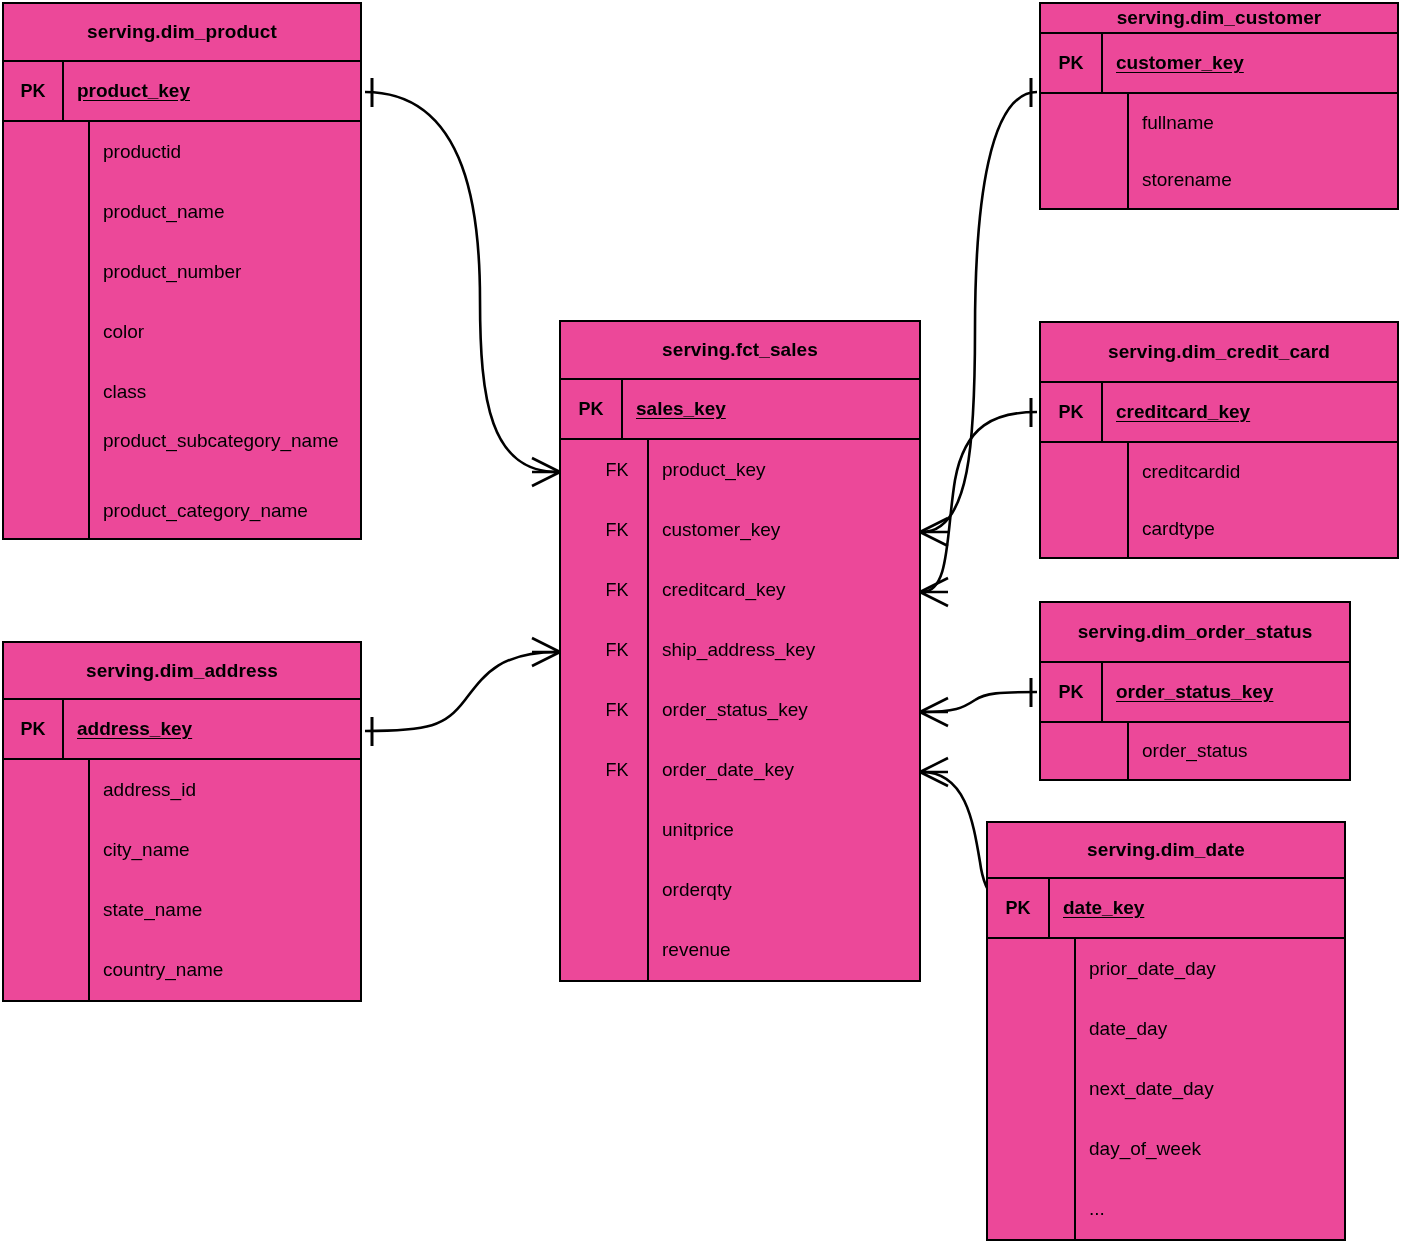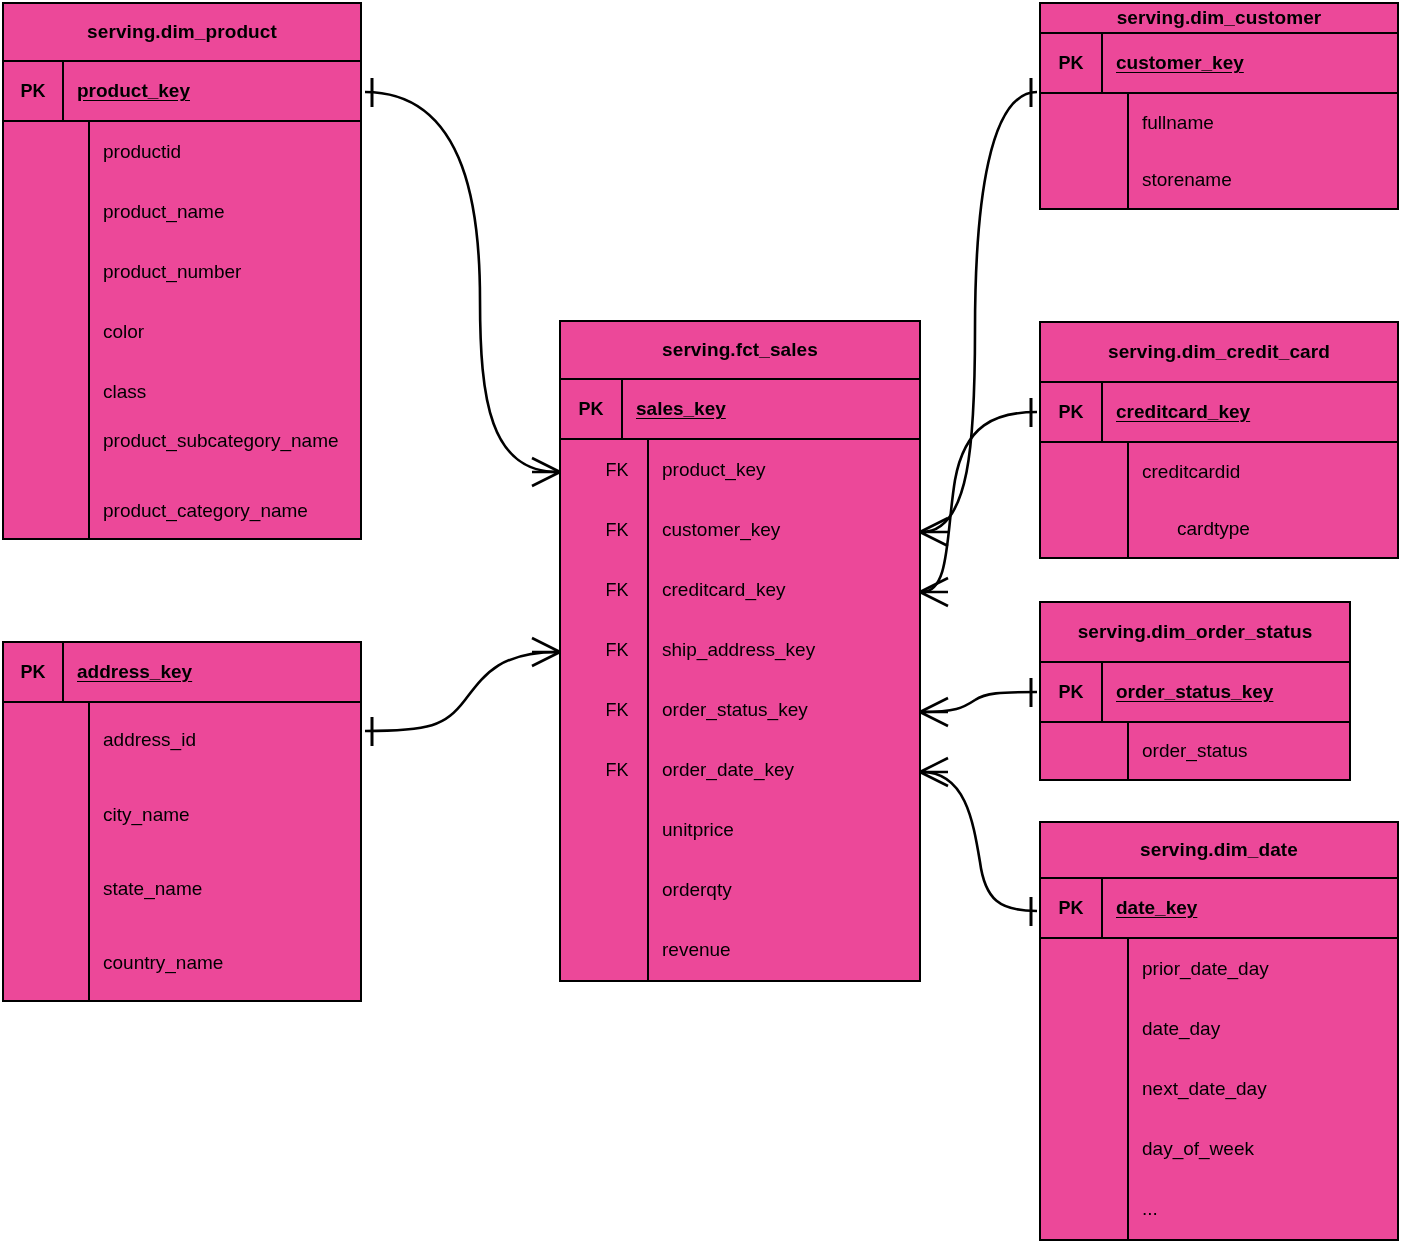--- a/index.html
+++ b/index.html
@@ -171,20 +171,21 @@
         <div class="attr-cell" style="align-items:flex-start; padding-top:8px; max-width:250px; word-break:break-all;">product_subcategory_name</div>
       </div>
       <div class="ent-row" style="min-height:54px;">
         <div class="key-col-spacer" style="width:60px;"></div>
         <div class="attr-cell">product_category_name</div>
       </div>
     </div>
   </div>
 
   <div class="entity" style="left:2px; top:641px; width:360px; height:361px;">
+    <div class="ent-title" style="height:60px;">serving.dim_address</div>
     <div class="ent-row pkrow" style="height:60px;">
       <div class="key-cell bold" style="width:60px;">PK</div>
       <div class="attr-cell pk">address_key</div>
     </div>
     <div class="attrblock">
       <div class="ent-row" style="min-height:60px;">
         <div class="key-col-spacer" style="width:60px;"></div>
         <div class="attr-cell">address_id</div>
       </div>
       <div class="ent-row" style="min-height:60px;">
@@ -270,42 +271,42 @@
     <div class="ent-title" style="height:60px;">serving.dim_credit_card</div>
     <div class="ent-row pkrow" style="height:60px;">
       <div class="key-cell bold" style="width:62px;">PK</div>
       <div class="attr-cell pk">creditcard_key</div>
     </div>
     <div class="attrblock">
       <div class="ent-row" style="min-height:57px;">
         <div class="key-col-spacer" style="width:62px;"></div>
         <div class="attr-cell">creditcardid</div>
       </div>
-      <div class="ent-row" style="min-height:57px;gap:35px;">
+      <div class="ent-row" style="min-height:57px;">
         <div class="key-col-spacer" style="width:62px;"></div>
         <div class="attr-cell">cardtype</div>
       </div>
     </div>
   </div>
 
   <div class="entity" style="left:1039px; top:601px; width:312px; height:180px;">
     <div class="ent-title" style="height:60px;">serving.dim_order_status</div>
     <div class="ent-row pkrow" style="height:60px;">
       <div class="key-cell bold" style="width:62px;">PK</div>
       <div class="attr-cell pk">order_status_key</div>
     </div>
     <div class="attrblock">
       <div class="ent-row" style="min-height:56px;">
         <div class="key-col-spacer" style="width:62px;"></div>
         <div class="attr-cell">order_status</div>
       </div>
     </div>
   </div>
 
-  <div class="entity" style="left:1039px; top:821px; width:360px; height:420px;">
+  <div class="entity" style="left:986px; top:821px; width:360px; height:420px;">
     <div class="ent-title" style="height:60px;">serving.dim_date</div>
     <div class="ent-row pkrow" style="height:60px;">
       <div class="key-cell bold" style="width:62px;">PK</div>
       <div class="attr-cell pk">date_key</div>
     </div>
     <div class="attrblock">
       <div class="ent-row" style="min-height:60px;">
         <div class="key-col-spacer" style="width:62px;"></div>
         <div class="attr-cell">prior_date_day</div>
       </div>

